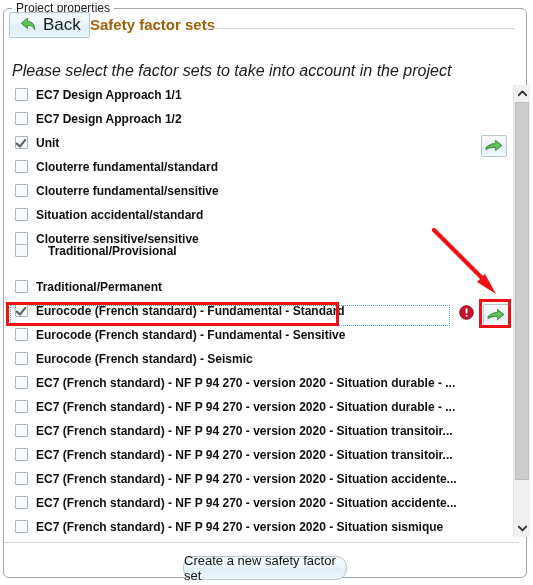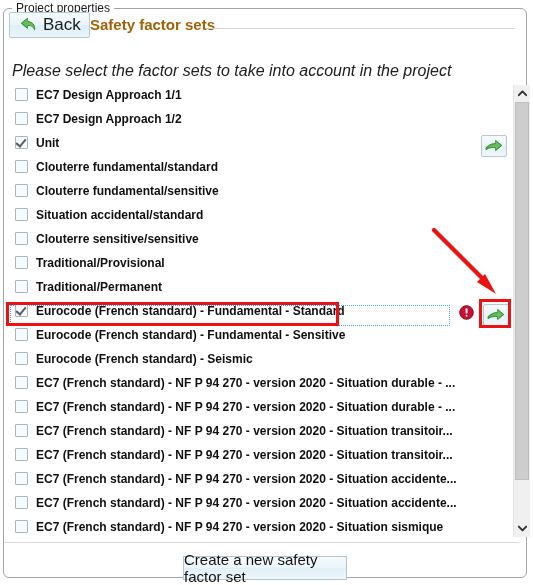--- a/index.html
+++ b/index.html
@@ -250,26 +250,26 @@
 
   
   .create-button {
     position: absolute;
     left: 183px;
     top: 556px;
     width: 164px;
     height: 24px;
     background: linear-gradient(to bottom, #f6fbfd 0%, #eaf4fa 50%, #e0eff7 51%, #eef7fb 100%);
     border: 1px solid #b6c5cd;
-    border-radius: 0;
+    border-radius: 11px;
     box-sizing: border-box;
     display: flex;
     align-items: center;
     justify-content: center;
-    font-size: 15px;
+    font-size: 13px;
     color: #141414;
     cursor: pointer;
   }
 
   
   .anno-box {
     position: absolute;
     border: 3px solid #ee1111;
     box-sizing: border-box;
     pointer-events: none;
@@ -339,21 +339,21 @@
         <span class="row-label">Clouterre fundamental/sensitive</span>
       </div>
       <div class="row" style="top: 124px;">
         <span class="cbox"></span>
         <span class="row-label">Situation accidental/standard</span>
       </div>
       <div class="row" style="top: 148px;">
         <span class="cbox"></span>
         <span class="row-label">Clouterre sensitive/sensitive</span>
       </div>
-      <div class="row" style="top: 172px;">
+      <div class="row" style="top: 160px; gap: 12px;">
         <span class="cbox"></span>
         <span class="row-label">Traditional/Provisional</span>
       </div>
       <div class="row" style="top: 196px;">
         <span class="cbox"></span>
         <span class="row-label">Traditional/Permanent</span>
       </div>
       <div class="row focused" style="top: 220px;">
         <div class="focus-rect"></div>
         <span class="cbox checked"></span>

